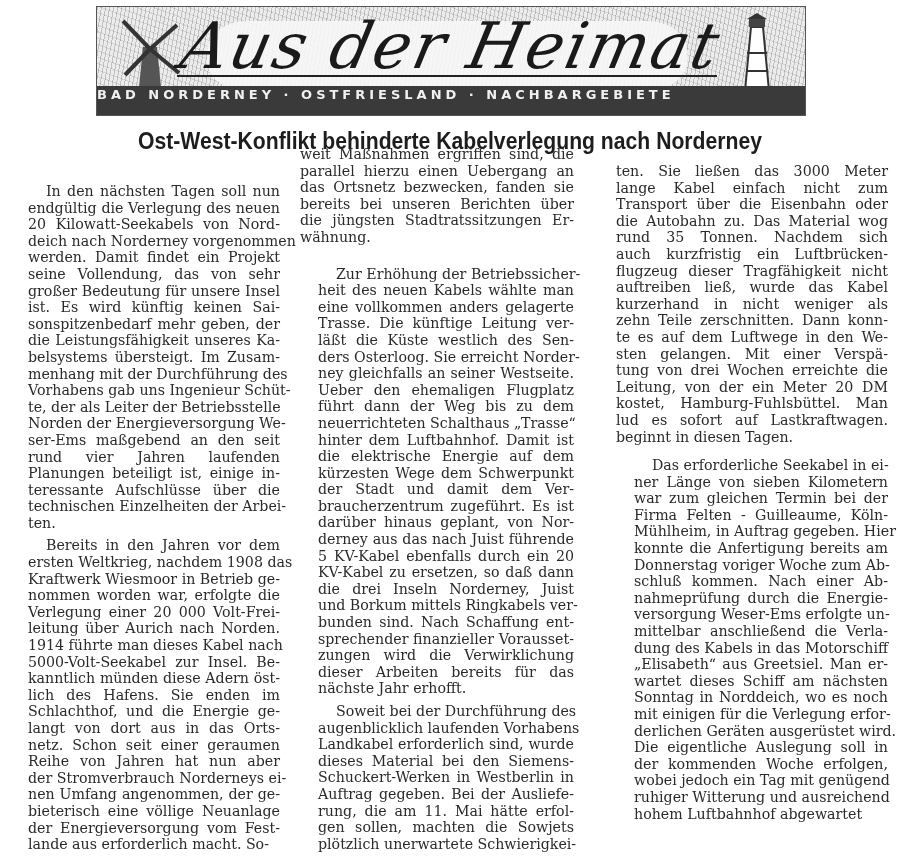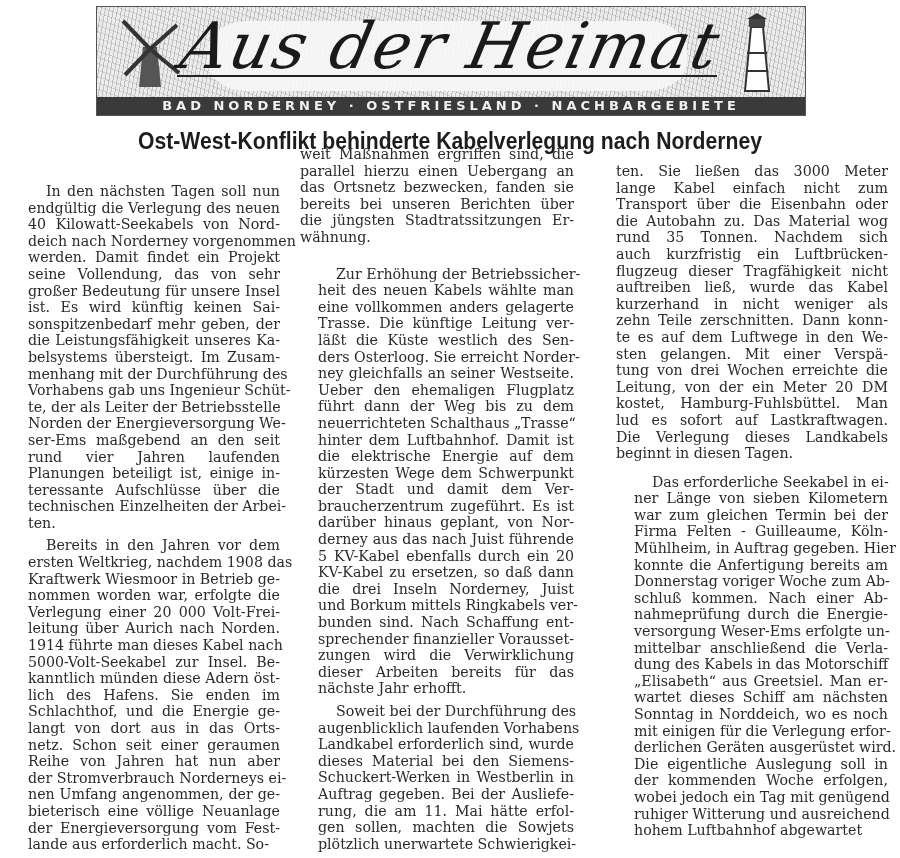--- a/index.html
+++ b/index.html
@@ -6,21 +6,21 @@
   body { width: 900px; height: 858px; position: relative; overflow: hidden; font-family: "DejaVu Serif", "Liberation Serif", serif; color: #2a2a2a; }
   .masthead { position: absolute; left: 96px; top: 6px; width: 708px; height: 108px; background: #ececec; border: 1px solid #555; overflow: hidden; }
   .masthead .texture { position: absolute; inset: 0; background:
       repeating-linear-gradient(100deg, rgba(0,0,0,0.18) 0 1px, transparent 1px 4px),
       repeating-linear-gradient(20deg, rgba(0,0,0,0.10) 0 1px, transparent 1px 6px); }
   .masthead .clear { position: absolute; left: 110px; top: 14px; width: 480px; height: 70px; background: #f7f7f7; border-radius: 40px / 30px; opacity: 0.9; }
   .masthead .title { position: absolute; left: 0; right: 0; top: 2px; text-align: center; font-family: "DejaVu Serif", serif; font-style: italic; font-size: 64px; letter-spacing: 2px; color: #1a1a1a; transform: skewX(-12deg); }
   .masthead .swoosh { position: absolute; left: 80px; top: 68px; width: 540px; height: 2px; background: #222; }
   .masthead .windmill { position: absolute; left: 18px; top: 10px; width: 70px; height: 72px; }
   .masthead .lighthouse { position: absolute; right: 18px; top: 6px; width: 60px; height: 80px; }
-  .masthead .band { position: absolute; left: 0; right: 0; bottom: 0; height: 18px; background: #3a3a3a; color: #f0f0f0; font-family: "DejaVu Sans", sans-serif; font-size: 13px; font-weight: bold; letter-spacing: 4px; text-align: center; line-height: 18px; white-space: nowrap; }
+  .masthead .band { position: absolute; left: 0; right: 0; bottom: 0; height: 29px; background: #3a3a3a; color: #f0f0f0; font-family: "DejaVu Sans", sans-serif; font-size: 13px; font-weight: bold; letter-spacing: 4px; text-align: left; line-height: 18px; white-space: nowrap; }
   h1 { position: absolute; left: 0; right: 0; top: 128px; margin: 0; text-align: center; font-family: "Liberation Sans", sans-serif; font-weight: bold; font-size: 23px; letter-spacing: 0px; color: #1d1d1d; transform: scaleX(0.92); }
   .col { position: absolute; top: 163px; font-size: 14.2px; line-height: 16.6px; text-align: justify; hyphens: none; }
   .col1 { left: 10px; width: 270px; }
   .col2 { left: 300px; width: 274px; top: 146px; }
   .col3 { left: 616px; width: 272px; top: 163px; }
   .col p { margin: 0; text-indent: 0; }
   .col p.ind { text-indent: 18px; }
   .col p.gap { margin-top: 6px; }
   .col p.biggap { margin-top: 12px; }
   .col .line { display: block; text-align: justify; text-align-last: justify; white-space: nowrap; }
@@ -50,21 +50,21 @@
   </svg>
   <div class="band">BAD NORDERNEY · OSTFRIESLAND · NACHBARGEBIETE</div>
 </div>
 
 <h1>Ost-West-Konflikt behinderte Kabelverlegung nach Norderney</h1>
 
 <div class="col col1">
     <p class="ind">
       <span class="line" style="padding-left: 18px; margin-top: 20px;">In den nächsten Tagen soll nun</span>
       <span class="line">endgültig die Verlegung des neuen</span>
-      <span class="line">40 Kilowatt-Seekabels von Nord-</span>
+      <span class="line">20 Kilowatt-Seekabels von Nord-</span>
       <span class="line">deich nach Norderney vorgenommen</span>
       <span class="line">werden. Damit findet ein Projekt</span>
       <span class="line">seine Vollendung, das von sehr</span>
       <span class="line">großer Bedeutung für unsere Insel</span>
       <span class="line">ist. Es wird künftig keinen Sai-</span>
       <span class="line">sonspitzenbedarf mehr geben, der</span>
       <span class="line">die Leistungsfähigkeit unseres Ka-</span>
       <span class="line">belsystems übersteigt. Im Zusam-</span>
       <span class="line">menhang mit der Durchführung des</span>
       <span class="line">Vorhabens gab uns Ingenieur Schüt-</span>
@@ -159,21 +159,20 @@
       <span class="line">flugzeug dieser Tragfähigkeit nicht</span>
       <span class="line">auftreiben ließ, wurde das Kabel</span>
       <span class="line">kurzerhand in nicht weniger als</span>
       <span class="line">zehn Teile zerschnitten. Dann konn-</span>
       <span class="line">te es auf dem Luftwege in den We-</span>
       <span class="line">sten gelangen. Mit einer Verspä-</span>
       <span class="line">tung von drei Wochen erreichte die</span>
       <span class="line">Leitung, von der ein Meter 20 DM</span>
       <span class="line">kostet, Hamburg-Fuhlsbüttel. Man</span>
       <span class="line">lud es sofort auf Lastkraftwagen.</span>
-      <span class="line">Die Verlegung dieses Landkabels</span>
       <span class="line last">beginnt in diesen Tagen.</span>
     </p>
     <p class="ind biggap">
       <span class="line" style="padding-left: 18px;">Das erforderliche Seekabel in ei-</span>
       <span class="line">ner Länge von sieben Kilometern</span>
       <span class="line">war zum gleichen Termin bei der</span>
       <span class="line">Firma Felten - Guilleaume, Köln-</span>
       <span class="line">Mühlheim, in Auftrag gegeben. Hier</span>
       <span class="line">konnte die Anfertigung bereits am</span>
       <span class="line">Donnerstag voriger Woche zum Ab-</span>

